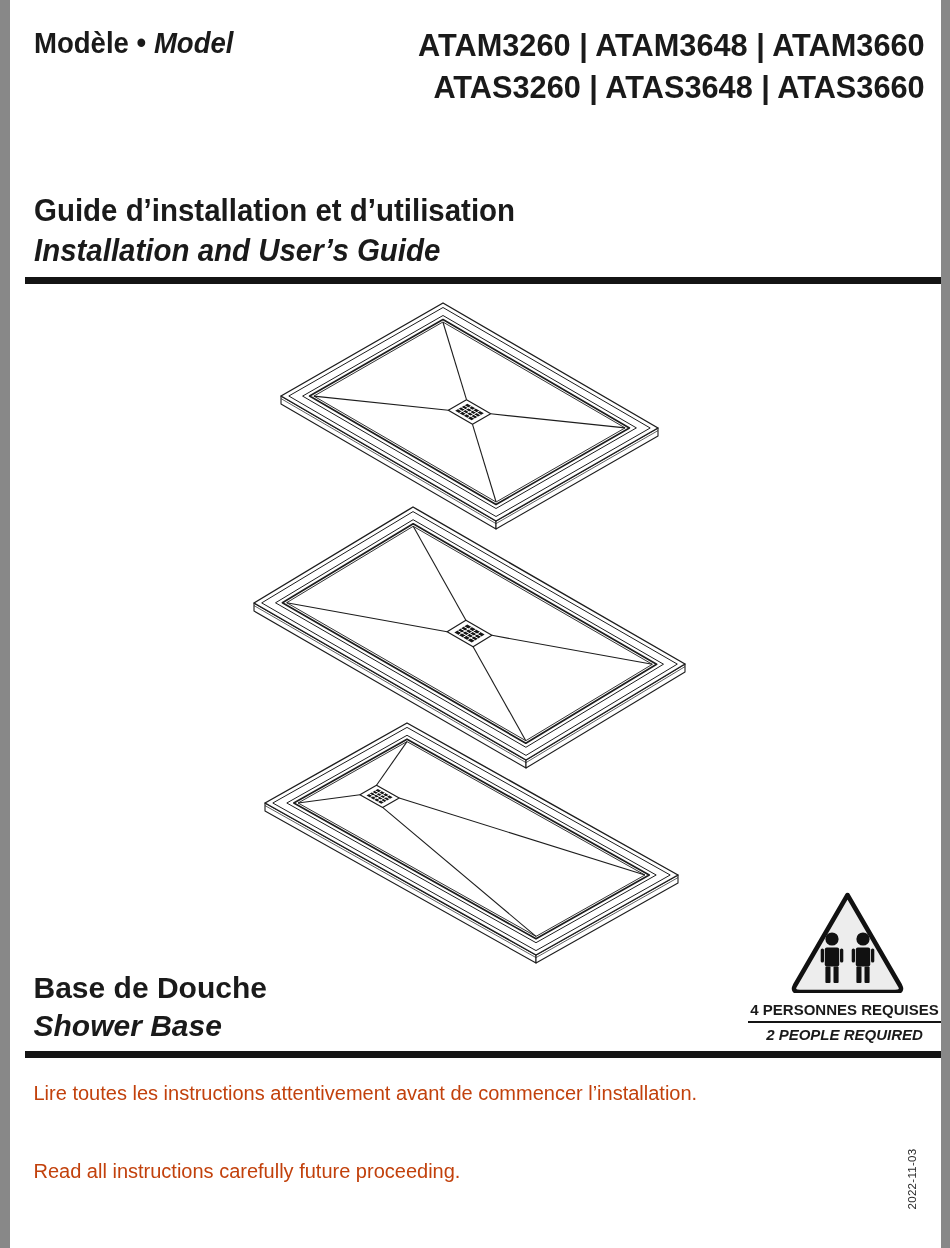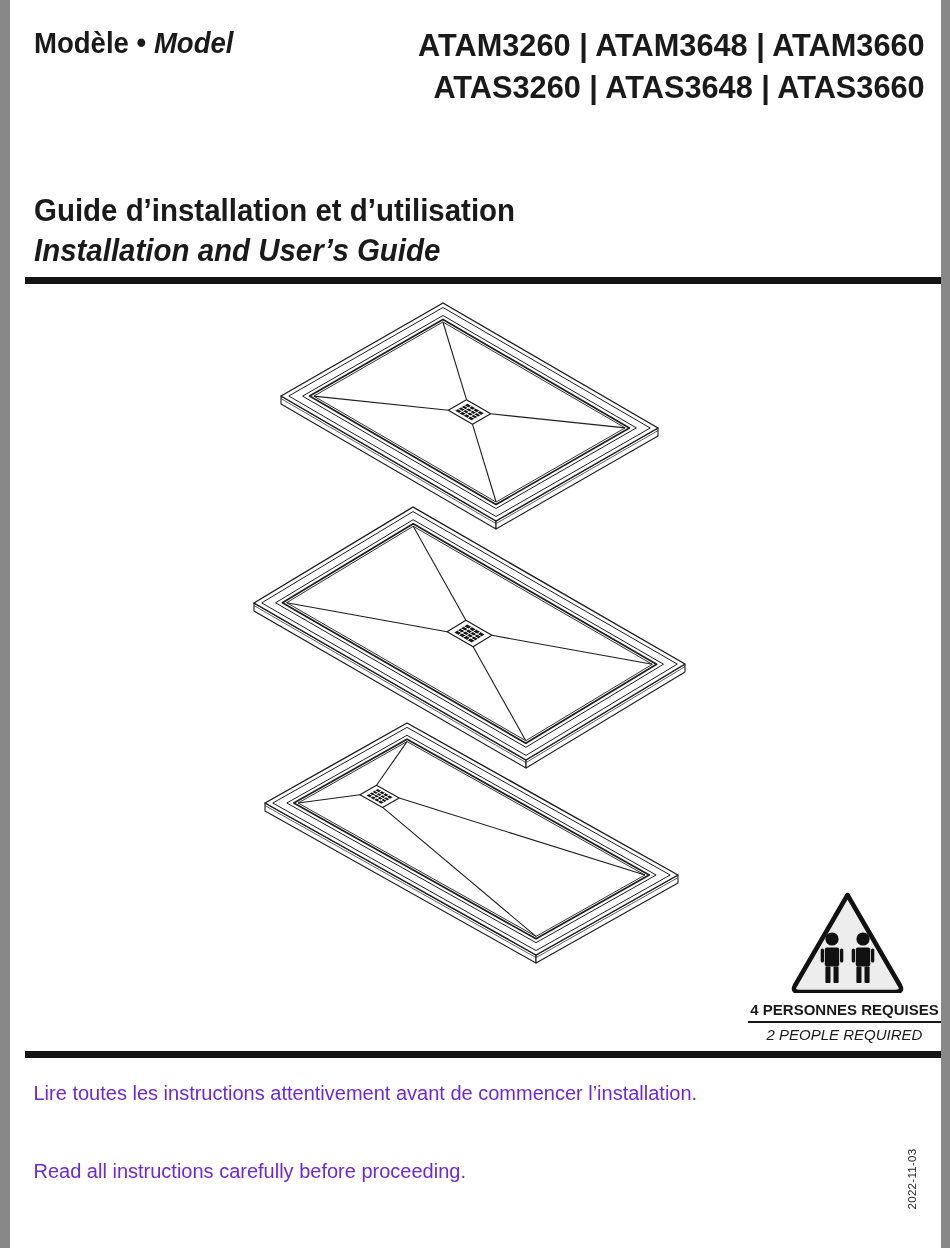--- a/index.html
+++ b/index.html
@@ -25,24 +25,24 @@
   .rule-bottom{top:1051px;}
 
   .illustration{left:0; top:287px; width:950px; height:700px;}
 
   .product-name{left:24px; top:969px; font-size:30px; font-weight:bold; line-height:38px;}
 
   .warn-icon{left:775px; top:888px; width:125px; height:105px;}
   .caption-fr{left:735px; width:200px; top:1001px; font-size:15px; font-weight:bold;
               text-align:center; white-space:nowrap;}
   .caption-divider{left:738px; width:196px; top:1021px; height:2px; background:#141414;}
-  .caption-en{left:735px; width:200px; top:1026px; font-size:15px; font-weight:normal;
+  .caption-en{left:735px; width:200px; top:1026px; font-size:15px; font-weight:bold;
               font-style:italic; text-align:center; white-space:nowrap;}
 
-  .notes{left:24px; font-size:20px; line-height:31px; color:#6d28d9;}
+  .notes{left:24px; font-size:20px; line-height:31px; color:#c2410c;}
   .notes-fr{top:1078px;}
   .notes-en{top:1156px;}
 
   .rev-date{
     left:858px; top:1172px; width:90px; height:14px;
     transform:rotate(-90deg); transform-origin:45px 7px;
     font-size:11.5px; text-align:center; color:#2a2a2a; letter-spacing:0.3px;
   }
 </style>
 </head>
@@ -130,20 +130,24 @@
         <path d="M362.12449946651185 505.2018742395196 L376.9515005334881 513.5181257604804" stroke="#fff" stroke-width="1"></path>
         <path d="M378.9078598470858 508.24857860962516 L367.58164068640235 514.6295471508553" stroke="#fff" stroke-width="1"></path>
         <path d="M359.292944676341 506.7971163748271 L374.11994574331726 515.113367895788" stroke="#fff" stroke-width="1"></path>
         <path d="M397.0 454.6 L366.5 498.3"></path>
         <path d="M634.9 588.0 L389.2 511.1"></path>
         <path d="M526.0 649.4 L372.6 520.4"></path>
         <path d="M288.1 516.0 L349.9 507.7"></path>
       </g>
     </svg>
 
+  <div class="abs product-name">
+    <div>Base de Douche</div>
+    <div class="i">Shower Base</div>
+  </div>
 
   <svg class="abs warn-icon" viewBox="0 0 125 105">
     <path d="M62.5 7 L115 97.5 Q118.5 104 110 104 L15 104 Q6.5 104 10 97.5 Z" fill="#ededed" stroke="#111" stroke-width="4.5" stroke-linejoin="round"></path>
     <g transform="translate(47,51)" fill="#111">
       <circle cx="0" cy="0" r="6.6"></circle>
       <rect x="-7.2" y="8.5" width="14.4" height="19" rx="2"></rect>
       <rect x="-11.3" y="9.5" width="3.3" height="14" rx="1.6"></rect>
       <rect x="8" y="9.5" width="3.3" height="14" rx="1.6"></rect>
       <rect x="-6.6" y="27.5" width="5.1" height="16.5" rx="1"></rect>
       <rect x="1.5" y="27.5" width="5.1" height="16.5" rx="1"></rect>
@@ -162,17 +166,17 @@
   <div class="abs caption-divider"></div>
   <div class="abs caption-en">2 PEOPLE REQUIRED</div>
 
   <div class="abs rule rule-bottom"></div>
 
   <div class="abs notes notes-fr">
     <div>Lire toutes les instructions attentivement avant de commencer l’installation.</div>
   </div>
 
   <div class="abs notes notes-en">
-    <div>Read all instructions carefully before proceeding.</div>
+    <div>Read all instructions carefully future proceeding.</div>
   </div>
 
   <div class="abs rev-date">2022-11-03</div>
 </div>
 
 </body></html>

